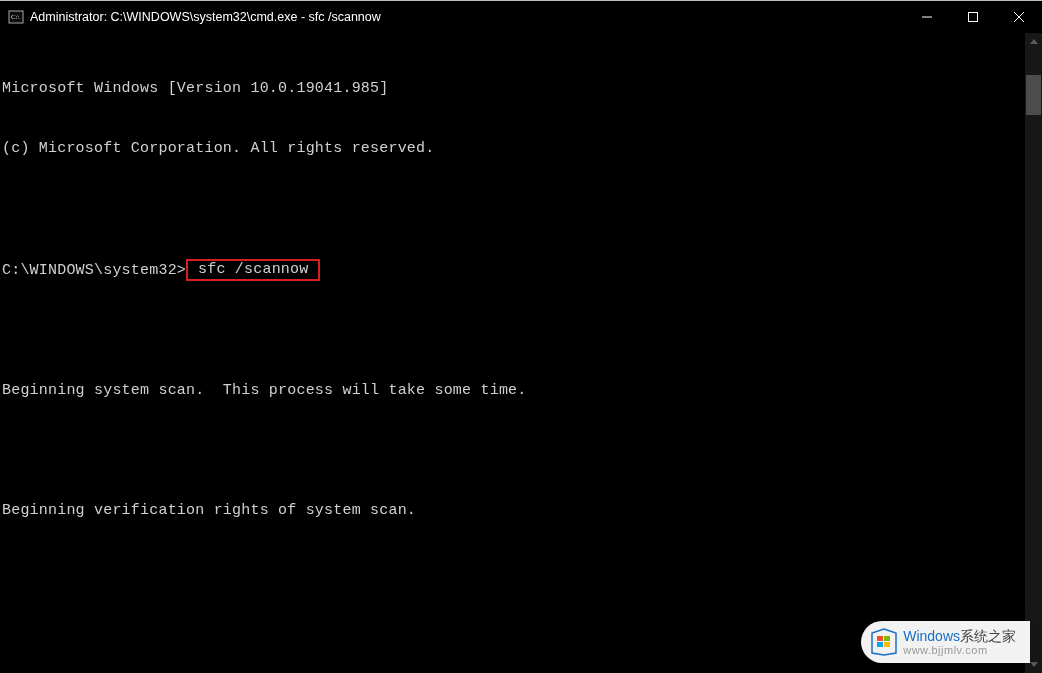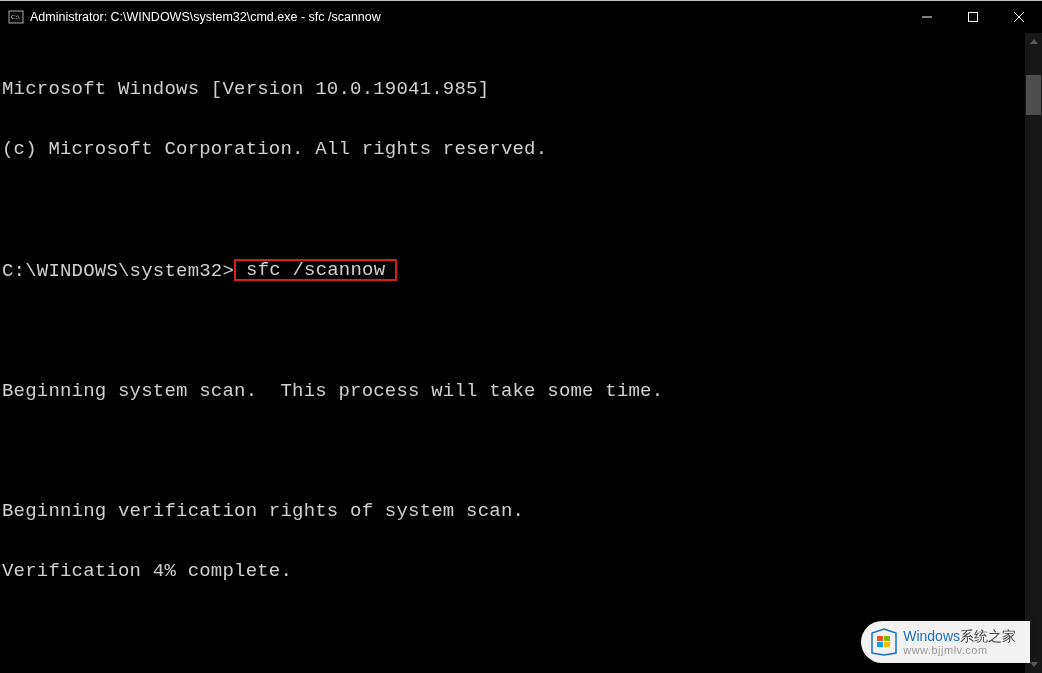--- a/index.html
+++ b/index.html
@@ -60,21 +60,21 @@
     .content-wrap {
       flex: 1;
       display: flex;
       background: #000;
       overflow: hidden;
     }
     .terminal {
       flex: 1;
       padding: 6px 2px 2px 2px;
       color: #d0d0d0;
-      font-size: 19px;
+      font-size: 15px;
       line-height: 20px;
       white-space: pre;
       font-family: Consolas, 'Courier New', monospace;
       letter-spacing: 0.2px;
     }
     .line { display: block; }
     .prompt-line { display: flex; align-items: flex-end; }
     .highlight-box {
       border: 2px solid #d81e1e;
       padding: 0 10px;
@@ -167,21 +167,20 @@
       <span class="line">Microsoft Windows [Version 10.0.19041.985]</span>
       <span class="line">(c) Microsoft Corporation. All rights reserved.</span>
       <div class="spacer"></div>
       <div class="prompt-line">
         <span>C:\WINDOWS\system32&gt;</span><span class="highlight-box">sfc /scannow</span>
       </div>
       <div class="spacer"></div>
       <span class="line">Beginning system scan.  This process will take some time.</span>
       <div class="spacer"></div>
       <span class="line">Beginning verification rights of system scan.</span>
-      <span class="line">Verification 4% complete.</span>
     </div>
 
     <div class="scrollbar">
       <div class="scroll-arrow up">
         <svg width="8" height="5" viewBox="0 0 8 5">
             <path d="M4 0 L8 5 L0 5 Z" fill="#888"></path>
           </svg>
       </div>
       <div class="scroll-thumb"></div>
       <div class="scroll-arrow down">

